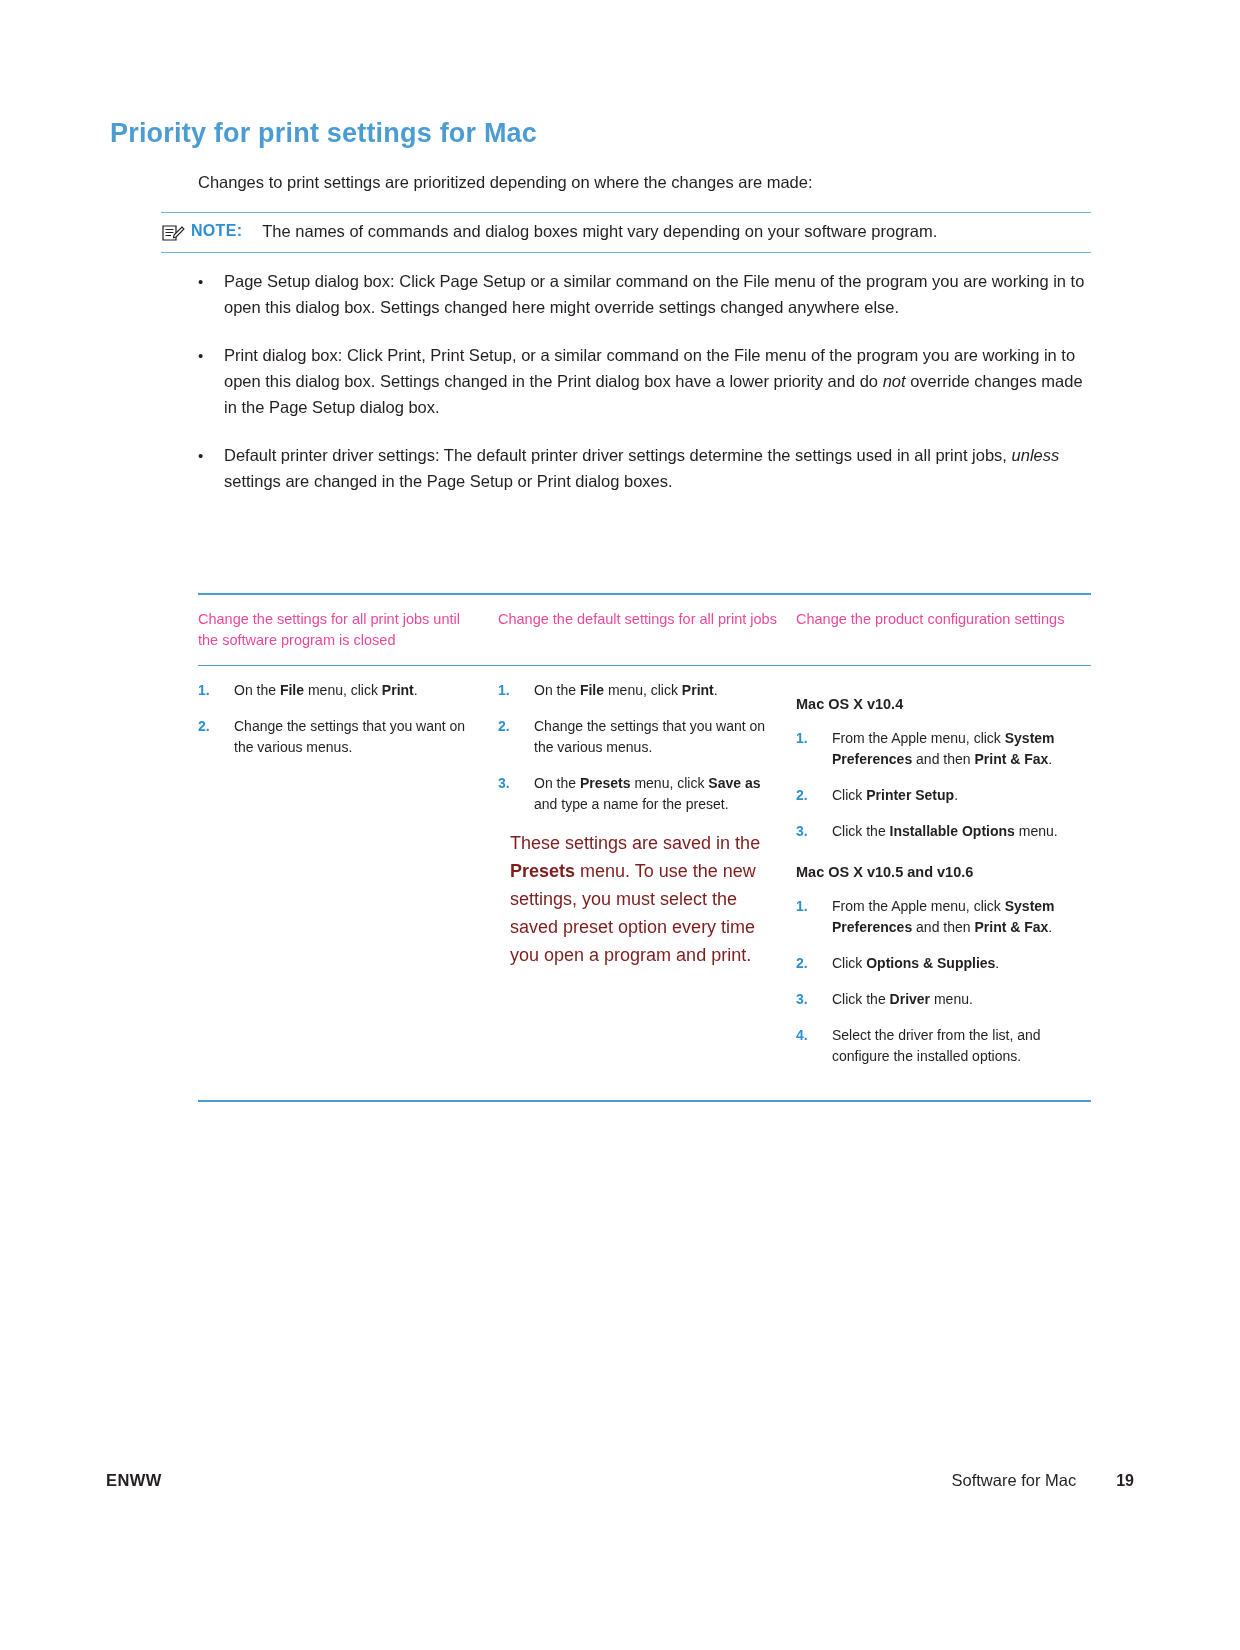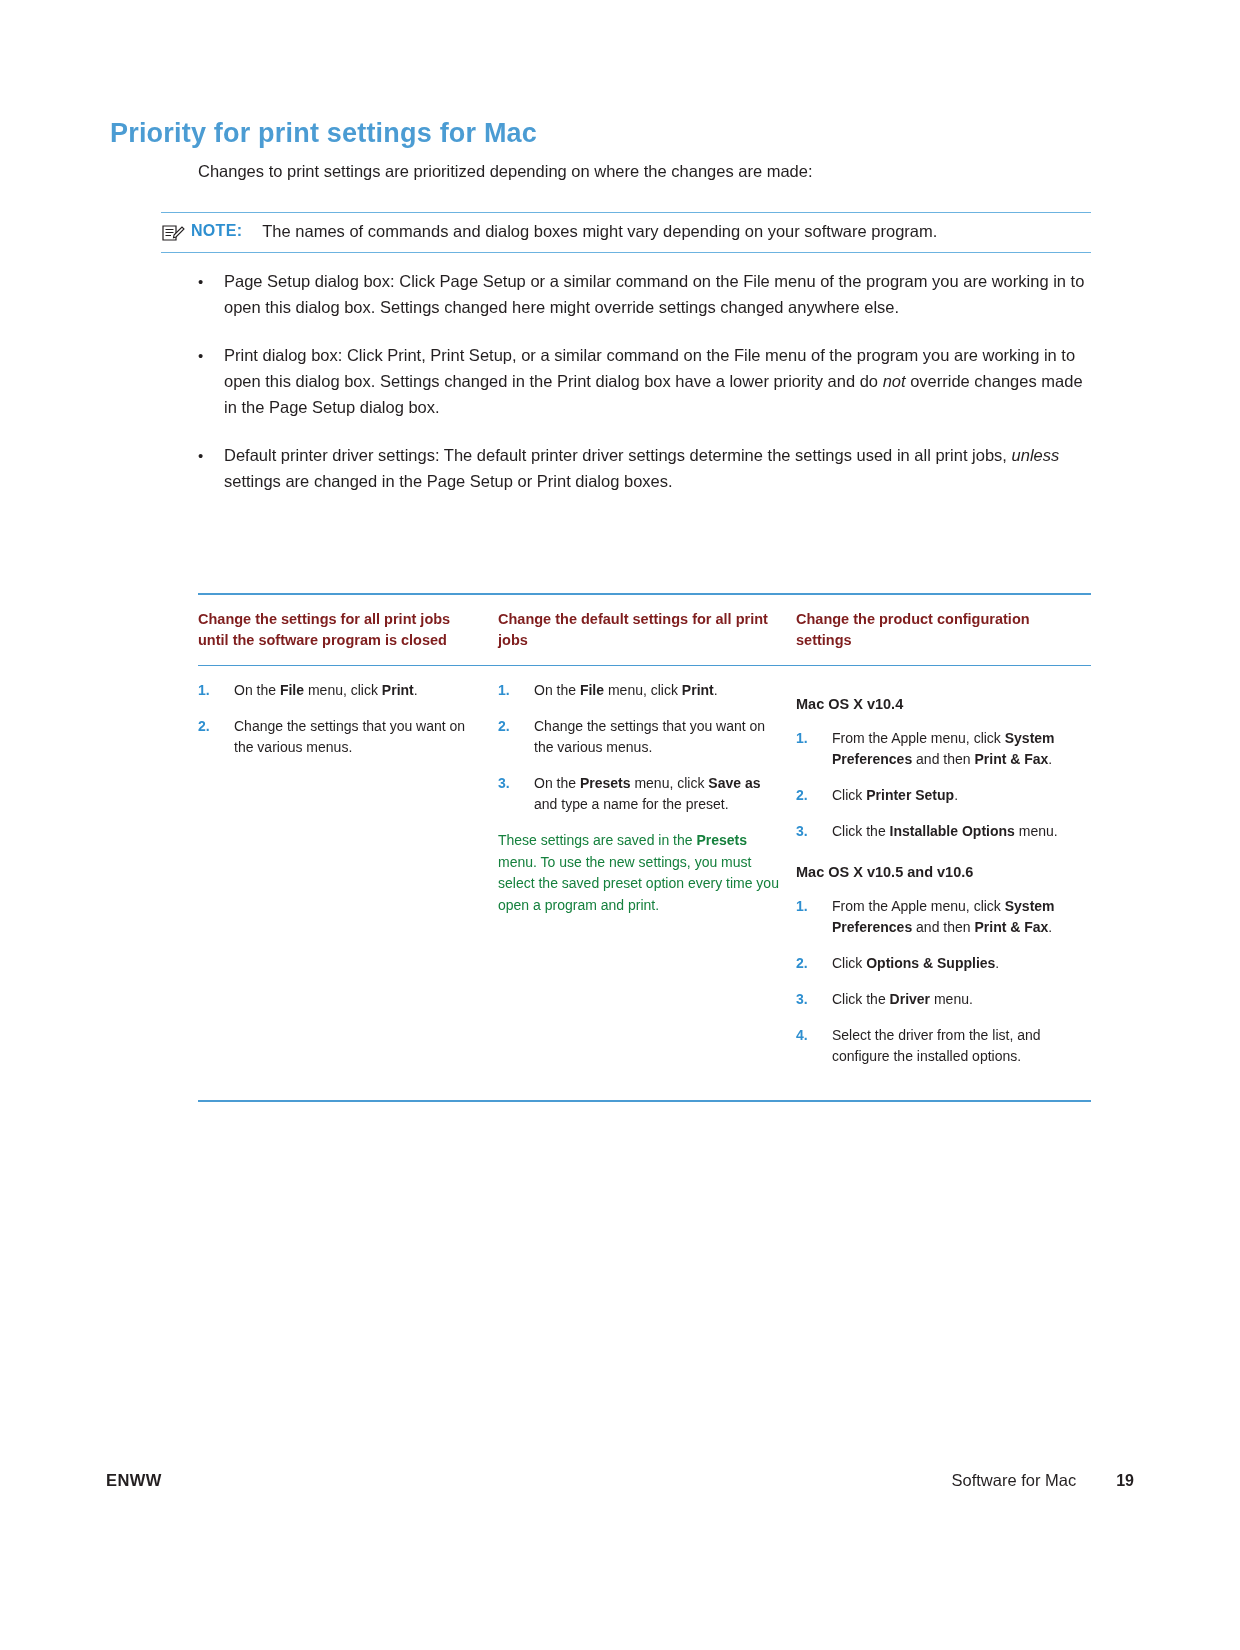--- a/index.html
+++ b/index.html
@@ -36,21 +36,21 @@
   }
   #title-change {
     position: absolute;
     left: 106px;
     top: 543px;
   }
   
   .intro {
     position: absolute;
     left: 198px;
-    top: 160px;
+    top: 171px;
     font-size: 16.5px;
     color: #231f20;
     line-height: 1.45;
   }
   
   .note-box {
     position: absolute;
     left: 161px;
     top: 212px;
     width: 930px;
@@ -117,22 +117,22 @@
     width: 893px;
   }
   table.driver-table {
     width: 893px;
     border-collapse: collapse;
     table-layout: fixed;
   }
   table.driver-table thead th {
     text-align: left;
     font-size: 14.5px;
-    font-weight: bold;
-    color: #7f1d1d;
+    font-weight: normal;
+    color: #ec4899;
     padding: 14px 14px 14px 0;
     vertical-align: top;
     line-height: 1.45;
     border-top: 2.6px solid #4b9cd3;
     border-bottom: 1.4px solid #4b9cd3;
   }
   table.driver-table tbody td {
     vertical-align: top;
     padding: 14px 14px 18px 0;
     border-bottom: 2.6px solid #4b9cd3;
@@ -150,24 +150,24 @@
   .ol-num {
     color: #2e8fd0;
     font-weight: bold;
     width: 36px;
     flex: 0 0 auto;
     font-size: 14px;
   }
   .ol-text { flex: 1 1 auto; }
   .ol-text b { font-weight: bold; }
   .para {
-    font-size: 14px;
+    font-size: 18px;
     line-height: 1.55;
-    color: #15803d;
-    margin: 14px 0 0 0;
+    color: #7f1d1d;
+    margin: 14px 0 0 12px;
     padding-left: 0;
   }
   .sub-head {
     font-size: 14.5px;
     font-weight: bold;
     color: #231f20;
     margin: 16px 0 16px 0;
   }
   .sub-head.spaced { margin-top: 22px; }
   

